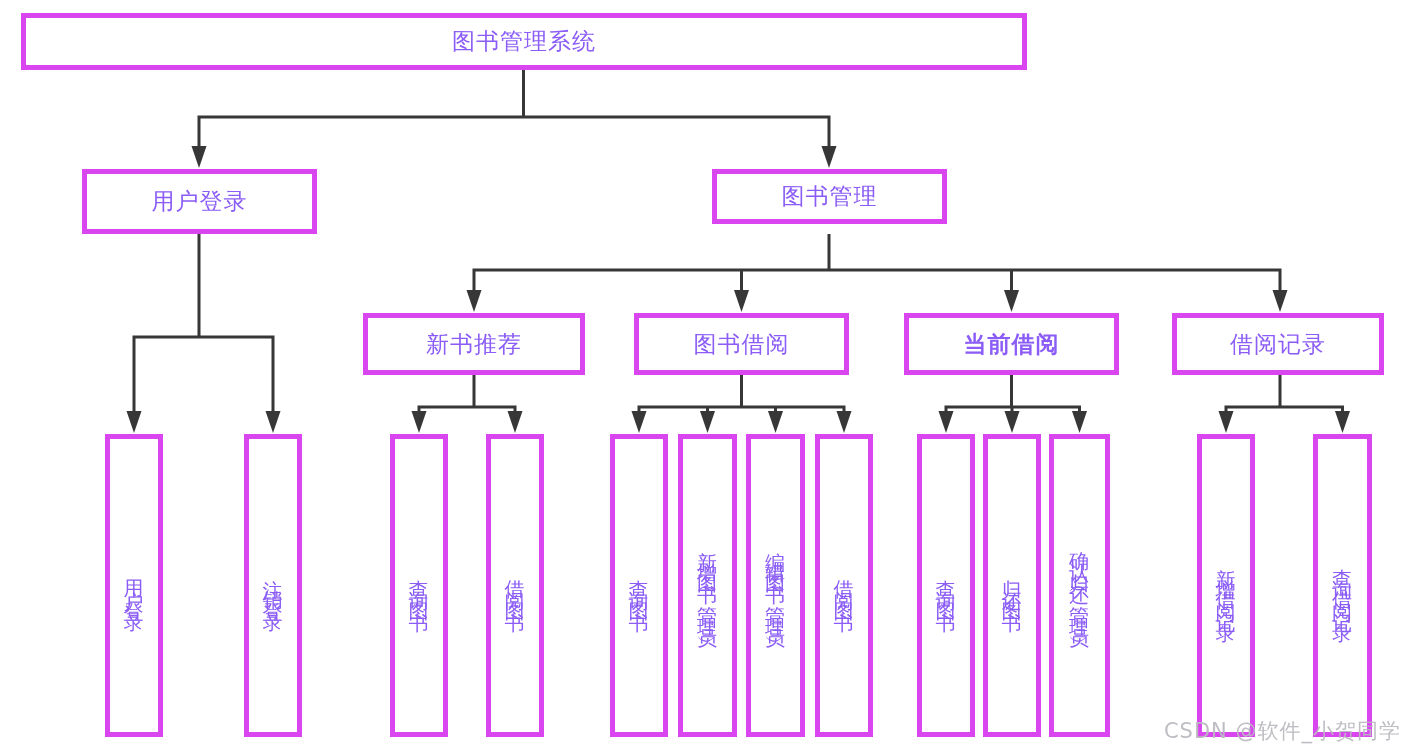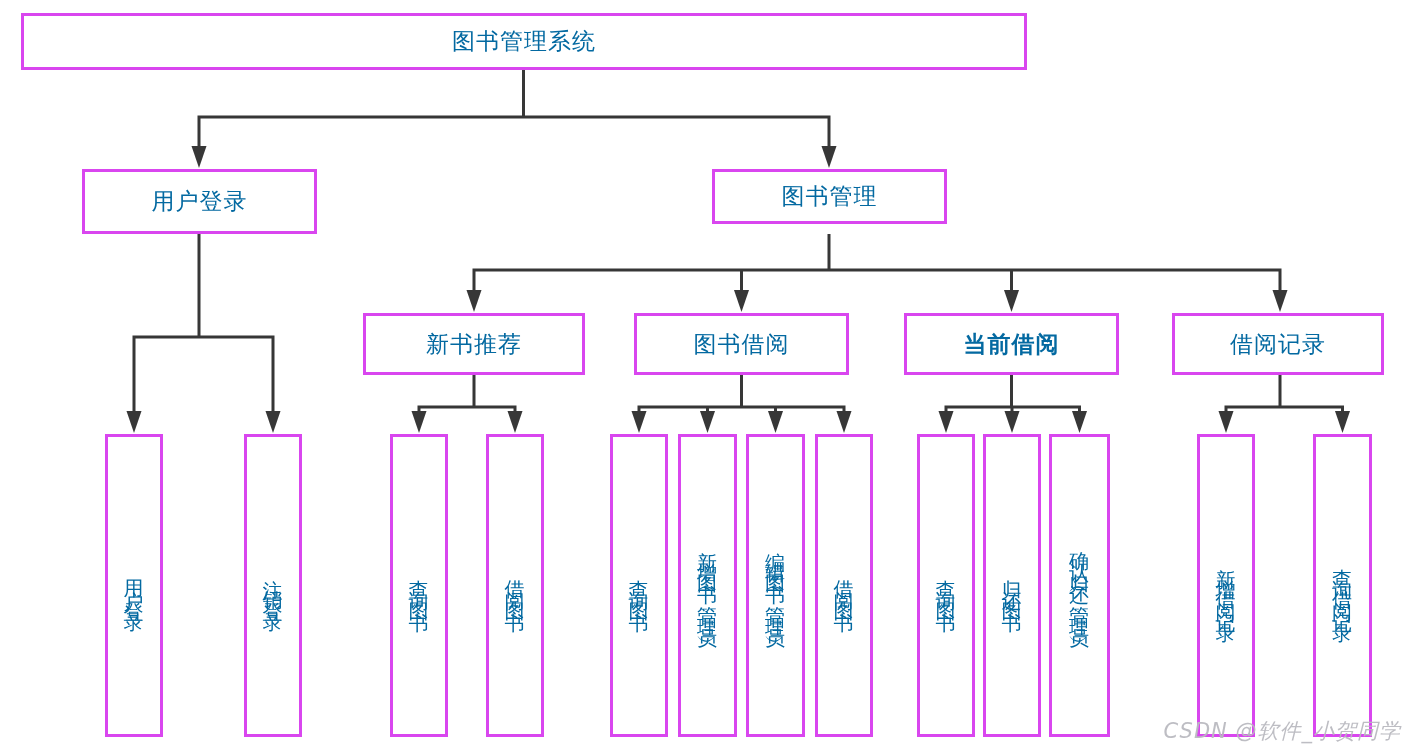--- a/index.html
+++ b/index.html
@@ -17,26 +17,26 @@
   }
   #wires {
     position: absolute;
     left: 0; top: 0;
     z-index: 0;
   }
   .node {
     position: absolute;
     box-sizing: border-box;
     background: #ffffff;
-    border: 3px solid #d946ef;
+    border: 5px solid #d946ef;
     display: flex;
     align-items: center;
     justify-content: center;
     z-index: 1;
-    color: #0369a1;
+    color: #8b5cf6;
   }
   .hbox .lbl {
     font-size: 23px;
     letter-spacing: 1px;
     white-space: nowrap;
     line-height: 1;
   }
   .vbox .lbl {
     writing-mode: vertical-rl;
     text-orientation: mixed;
@@ -47,21 +47,20 @@
   }
   .watermark {
     position: absolute;
     right: 4px;
     bottom: 2px;
     z-index: 3;
     font-size: 21px;
     color: rgba(185, 185, 192, 0.95);
     letter-spacing: 1px;
     white-space: nowrap;
-    font-style: italic;
   }
 </style>
 </head>
 <body>
 
 <div id="stage">
 
   <svg id="wires" width="1405" height="747" viewBox="0 0 1405 747">
     <g stroke="#373737" stroke-width="3" fill="none">
 

